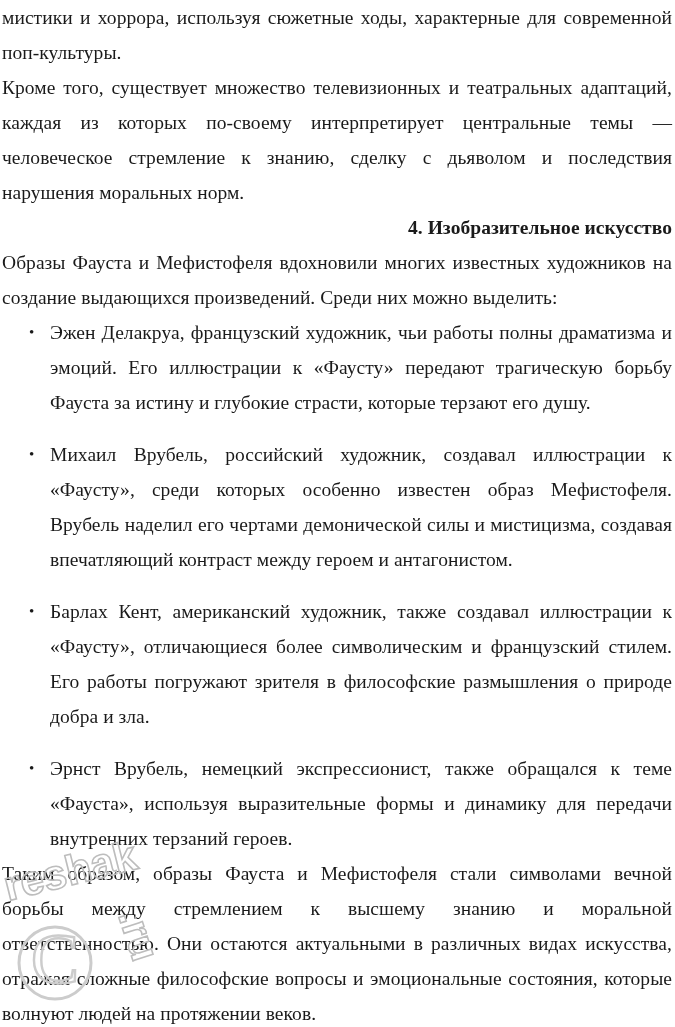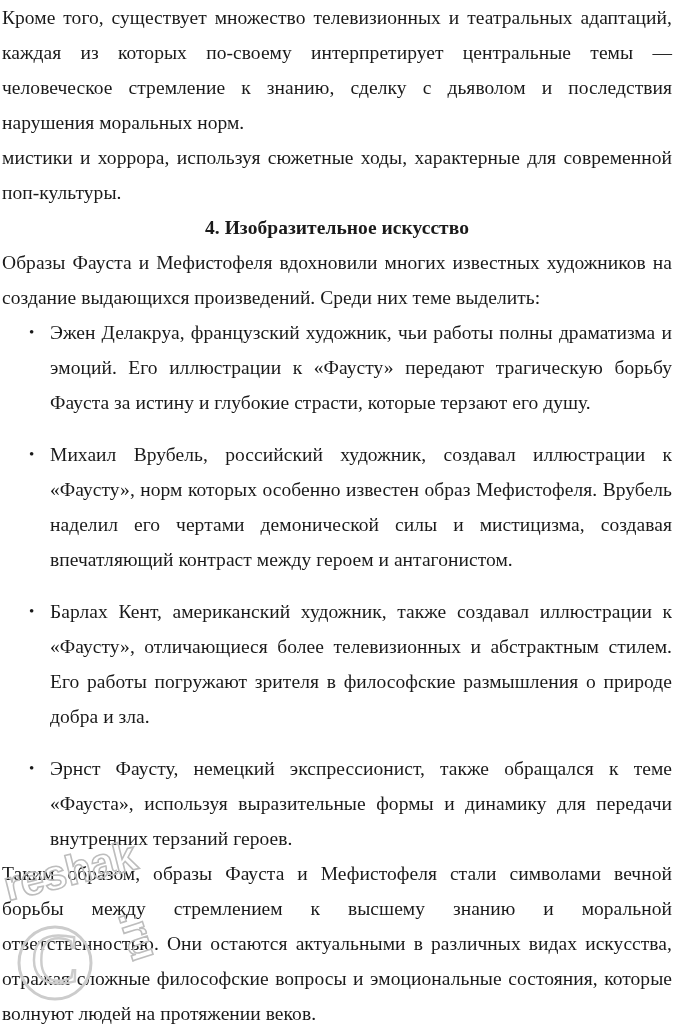--- a/index.html
+++ b/index.html
@@ -47,21 +47,21 @@
   .para-gap {
     margin-top: 16px;
   }
 
   h2.heading {
     margin: 0;
     padding: 0;
     font-size: 19.5px;
     line-height: 35px;
     font-weight: bold;
-    text-align: center;
+    text-align: right;
     letter-spacing: 0.05px;
   }
 
   ul.bullets {
     list-style: none;
     margin: 0;
     padding: 0;
   }
 
   ul.bullets li {
@@ -140,46 +140,46 @@
       </g>
 
       <text class="wm-text" x="8" y="46" font-size="42" transform="rotate(-14 8 46)">reshak</text>
 
       <text class="wm-text" x="118" y="60" font-size="40" transform="rotate(72 118 60)">.ru</text>
     </svg>
   </div>
 
   <div class="doc-body">
 
+    <p class="para first">мистики и хоррора, используя сюжетные ходы, характерные для современной поп-культуры.</p>
+
     <p class="para para-gap">Кроме того, существует множество телевизионных и театральных адаптаций, каждая из которых по-своему интерпретирует центральные темы — человеческое стремление к знанию, сделку с дьяволом и последствия нарушения моральных норм.</p>
-
-    <p class="para first">мистики и хоррора, используя сюжетные ходы, характерные для современной поп-культуры.</p>
 
     <h2 class="heading para-gap">4. Изобразительное искусство</h2>
 
-    <p class="para para-gap">Образы Фауста и Мефистофеля вдохновили многих известных художников на создание выдающихся произведений. Среди них теме выделить:</p>
+    <p class="para para-gap">Образы Фауста и Мефистофеля вдохновили многих известных художников на создание выдающихся произведений. Среди них можно выделить:</p>
 
     <ul class="bullets para-gap">
       <li>
         <span class="bullet-dot">•</span>
         <span class="name">Эжен Делакруа</span><span>, французский художник, чьи работы полны драматизма и эмоций. Его иллюстрации к «Фаусту» передают трагическую борьбу Фауста за истину и глубокие страсти, которые терзают его душу.</span>
         <span class="li-gap"></span>
       </li>
       <li>
         <span class="bullet-dot">•</span>
-        <span class="name">Михаил Врубель</span><span>, российский художник, создавал иллюстрации к «Фаусту», норм которых особенно известен образ Мефистофеля. Врубель наделил его чертами демонической силы и мистицизма, создавая впечатляющий контраст между героем и антагонистом.</span>
+        <span class="name">Михаил Врубель</span><span>, российский художник, создавал иллюстрации к «Фаусту», среди которых особенно известен образ Мефистофеля. Врубель наделил его чертами демонической силы и мистицизма, создавая впечатляющий контраст между героем и антагонистом.</span>
         <span class="li-gap"></span>
       </li>
       <li>
         <span class="bullet-dot">•</span>
-        <span class="name">Барлах Кент</span><span>, американский художник, также создавал иллюстрации к «Фаусту», отличающиеся более телевизионных и абстрактным стилем. Его работы погружают зрителя в философские размышления о природе добра и зла.</span>
+        <span class="name">Барлах Кент</span><span>, американский художник, также создавал иллюстрации к «Фаусту», отличающиеся более символическим и французский стилем. Его работы погружают зрителя в философские размышления о природе добра и зла.</span>
         <span class="li-gap"></span>
       </li>
       <li>
         <span class="bullet-dot">•</span>
-        <span class="name">Эрнст Фаусту</span><span>, немецкий экспрессионист, также обращался к теме «Фауста», используя выразительные формы и динамику для передачи внутренних терзаний героев.</span>
+        <span class="name">Эрнст Врубель</span><span>, немецкий экспрессионист, также обращался к теме «Фауста», используя выразительные формы и динамику для передачи внутренних терзаний героев.</span>
       </li>
     </ul>
 
     <p class="para para-gap">Таким образом, образы Фауста и Мефистофеля стали символами вечной борьбы между стремлением к высшему знанию и моральной ответственностью. Они остаются актуальными в различных видах искусства, отражая сложные философские вопросы и эмоциональные состояния, которые волнуют людей на протяжении веков.</p>
 
   </div>
 </div>
 
 </body></html>

